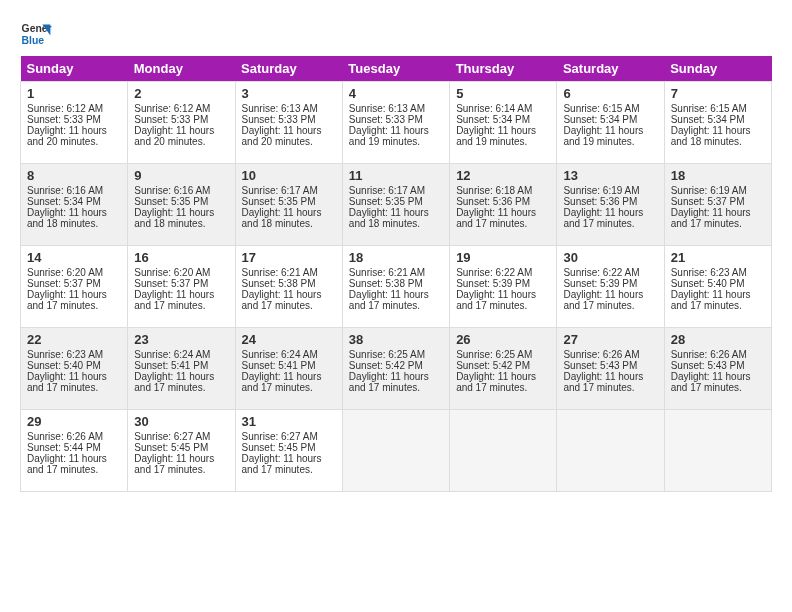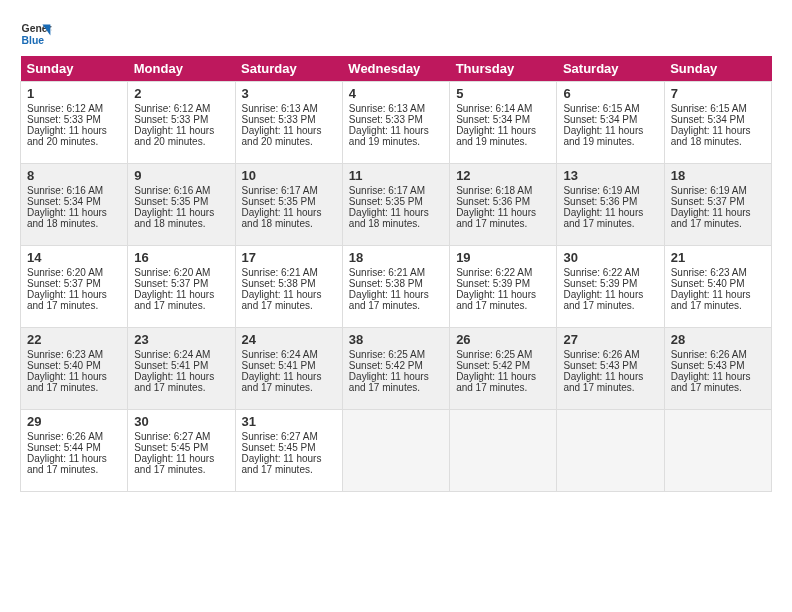--- a/index.html
+++ b/index.html
@@ -43,21 +43,21 @@
       color: #333;
       font-style: italic;
     }
     table {
       width: 100%;
       border-collapse: collapse;
       table-layout: fixed;
       margin-top: 6px;
     }
     th {
-      background-color: #be185d;
+      background-color: #a21caf;
       color: white;
       text-align: left;
       padding: 5px 6px;
       font-size: 13px;
       font-weight: bold;
     }
     td {
       vertical-align: top;
       padding: 4px 6px;
       font-size: 10px;
@@ -98,21 +98,21 @@
       <div class="subtitle"></div>
     </div>
   </div>
 
   <table>
     <thead>
       <tr id="header-row">
       <th>Sunday</th>
           <th>Monday</th>
           <th>Saturday</th>
-          <th>Wednesday</th>
+          <th>Tuesday</th>
           <th>Thursday</th>
           <th>Saturday</th>
           <th>Sunday</th>
         </tr>
     </thead>
     <tbody id="calendar-body">
     <tr>
           <td>
             <span class="day-num">1</span>
             <div>Sunrise: 6:12 AM</div>

